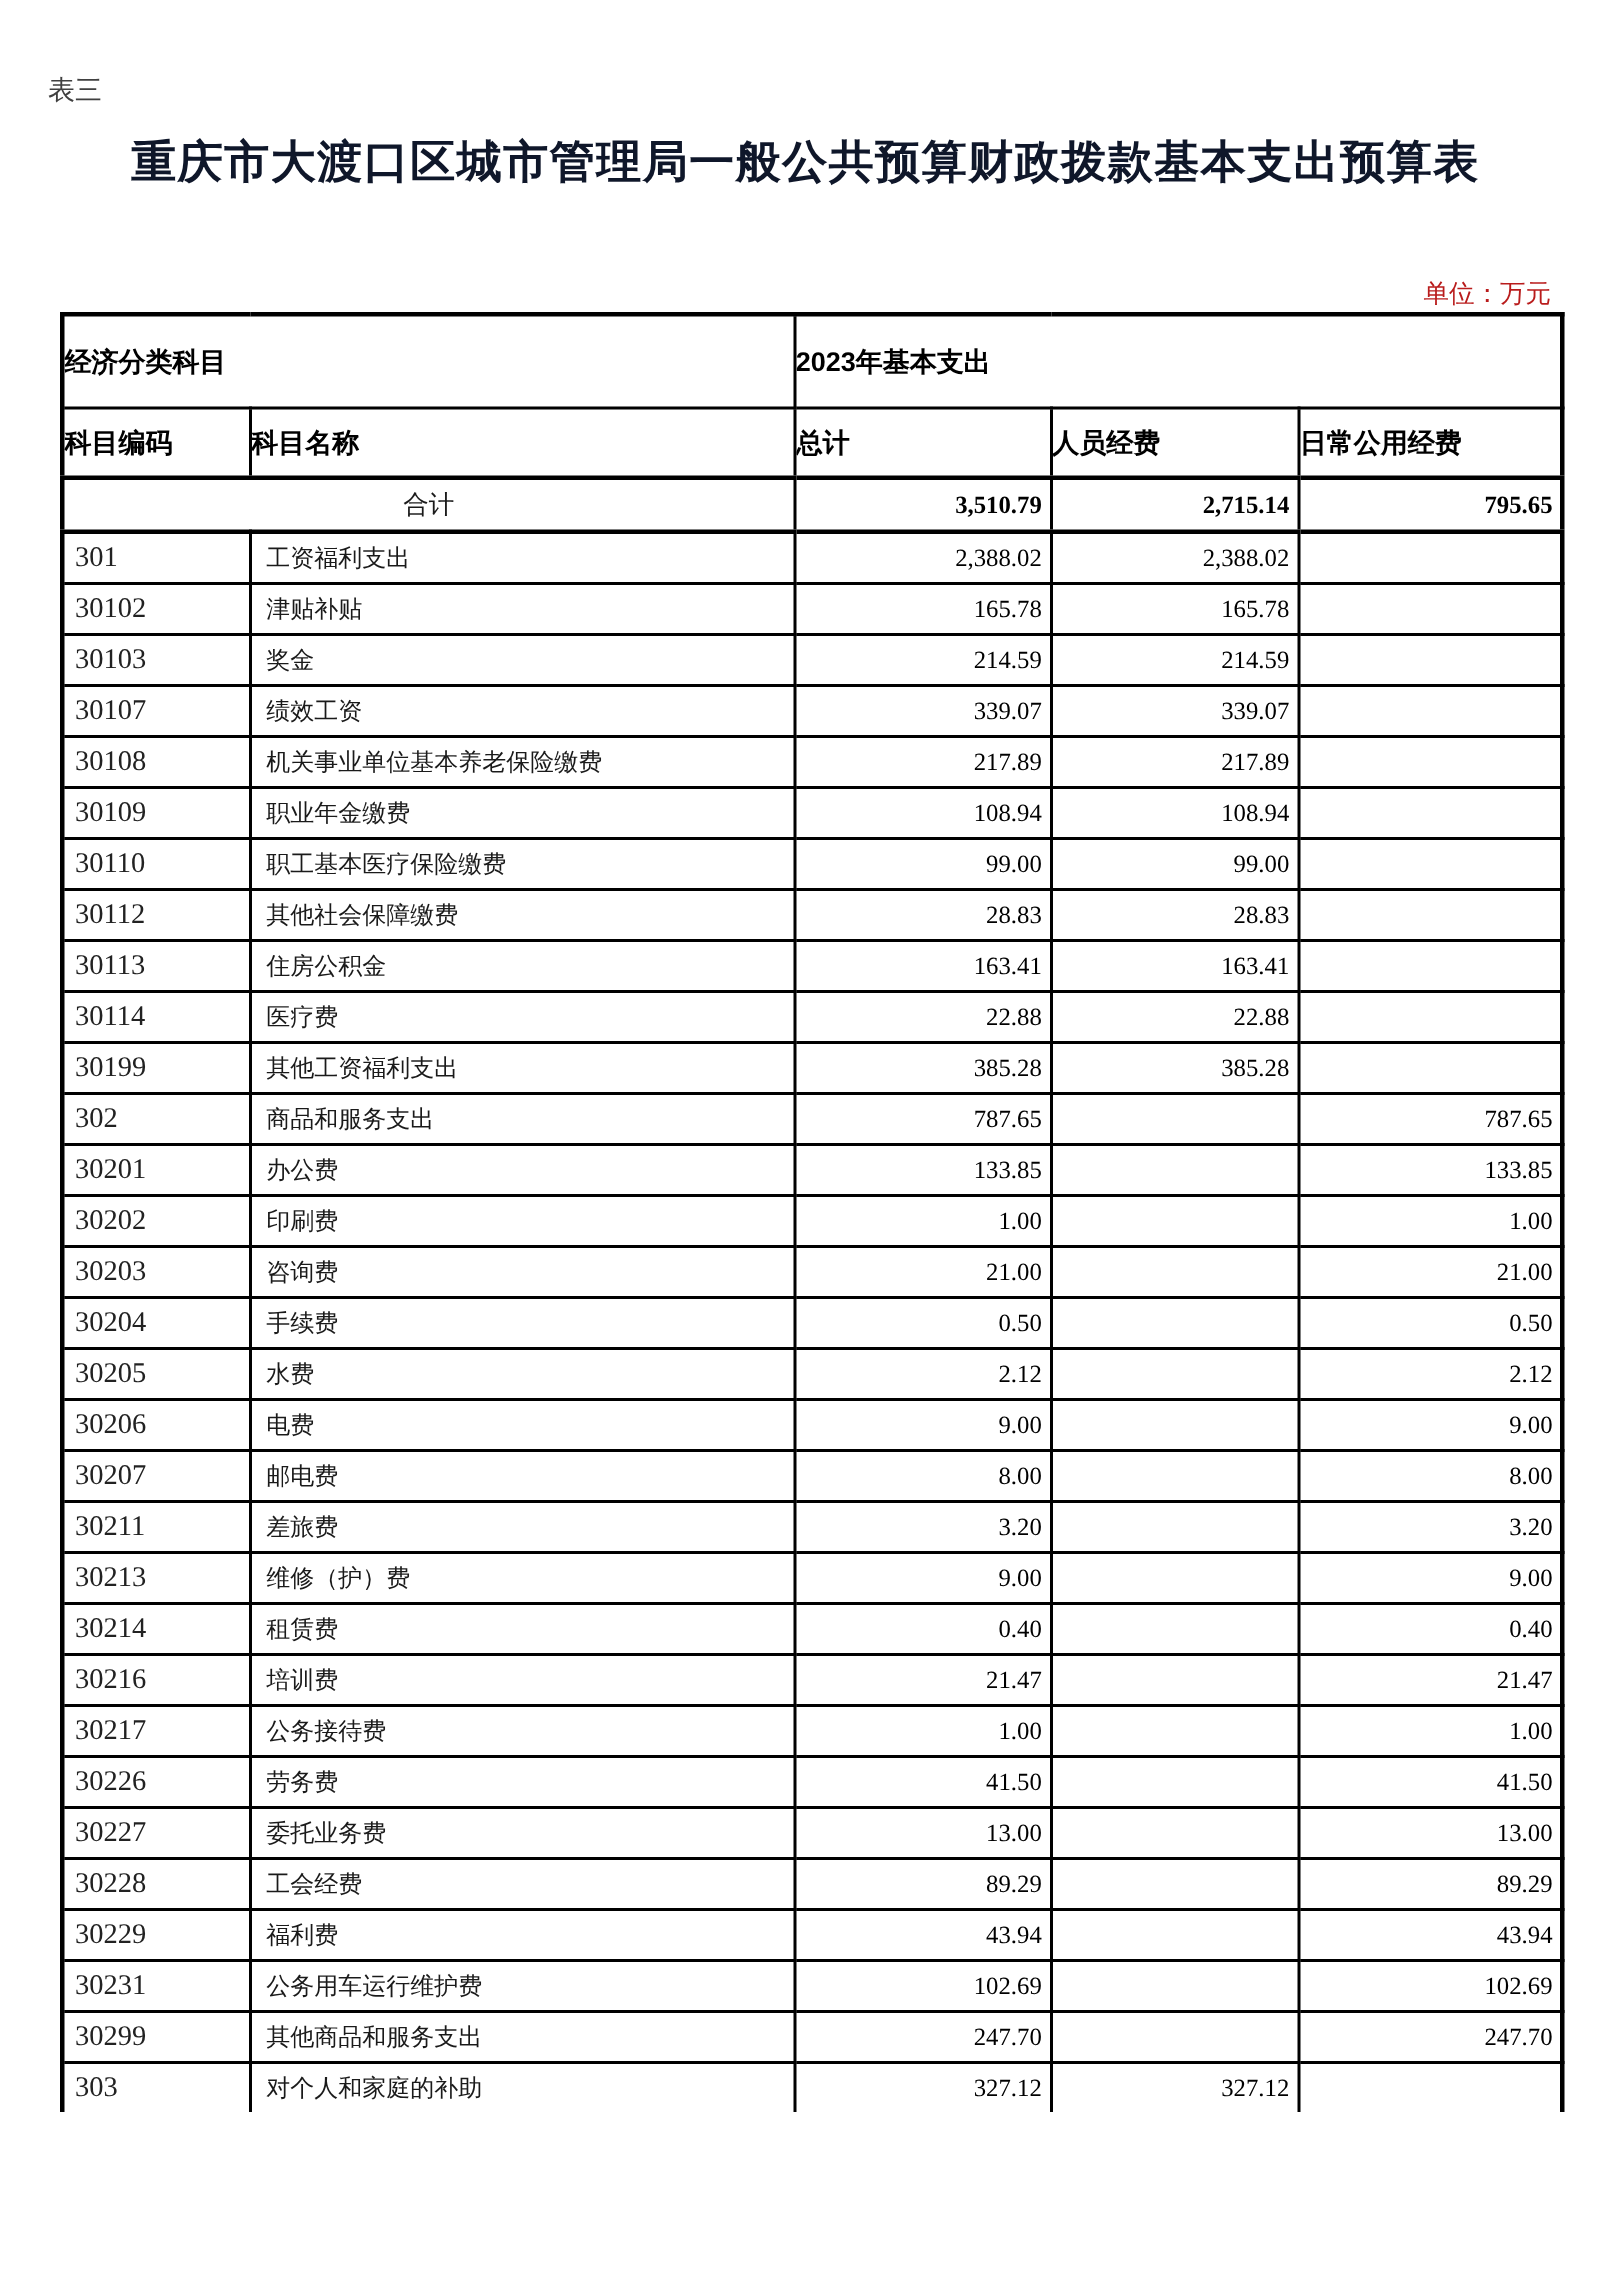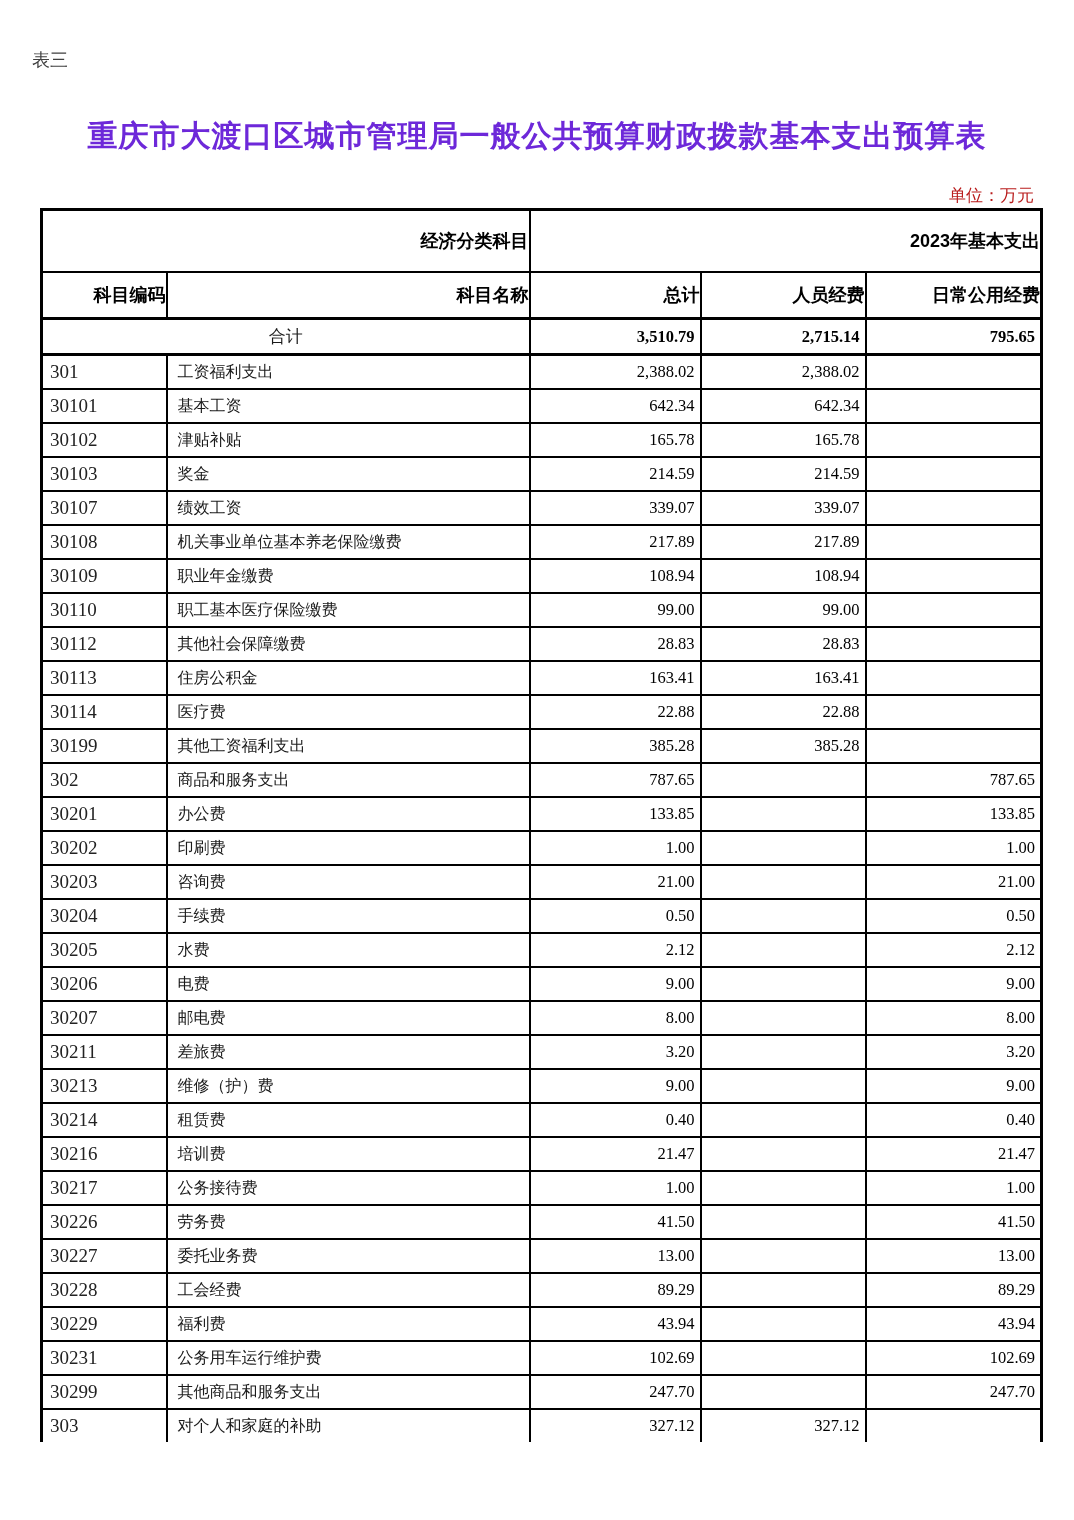--- a/index.html
+++ b/index.html
@@ -25,23 +25,22 @@
   .doc-title {
     position: absolute;
     top: 88px;
     left: 0;
     width: 100%;
     text-align: center;
     font-family: "Liberation Sans", sans-serif;
     font-weight: bold;
     font-size: 30px;
     letter-spacing: 1px;
-    color: #6d28d9;
+    color: #0f172a;
     white-space: nowrap;
-    margin-top: 28px;
   }
   .unit-note {
     position: absolute;
     top: 184px;
     right: 40px;
     font-size: 17px;
     color: #b91c1c;
   }
   table.budget-table {
     position: absolute;
@@ -57,21 +56,21 @@
     border: 2px solid #000;
     padding: 0;
     vertical-align: middle;
     overflow: hidden;
     white-space: nowrap;
   }
   .budget-table thead th {
     font-family: "Liberation Sans", sans-serif;
     font-weight: bold;
     font-size: 18px;
-    text-align: right;
+    text-align: left;
   }
   tr.header-row-1 th { height: 60px; }
   tr.header-row-2 th { height: 44px; border-bottom-width: 3px; }
   tr.total-row td { height: 33px; border-bottom-width: 3px; }
   tbody tr.data-row td { height: 32px; }
   td.c-code {
     font-size: 19px;
     color: #222;
     text-align: left;
     padding-left: 7px;
@@ -134,27 +133,20 @@
       <td class="c-num">795.65</td>
     </tr>
   <tr class="data-row">
     <td class="c-code">301</td>
     <td class="c-name">工资福利支出</td>
     <td class="c-num">2,388.02</td>
     <td class="c-num">2,388.02</td>
     <td class="c-num"></td>
   </tr>
       <tr class="data-row">
-    <td class="c-code">30101</td>
-    <td class="c-name">基本工资</td>
-    <td class="c-num">642.34</td>
-    <td class="c-num">642.34</td>
-    <td class="c-num"></td>
-  </tr>
-      <tr class="data-row">
     <td class="c-code">30102</td>
     <td class="c-name">津贴补贴</td>
     <td class="c-num">165.78</td>
     <td class="c-num">165.78</td>
     <td class="c-num"></td>
   </tr>
       <tr class="data-row">
     <td class="c-code">30103</td>
     <td class="c-name">奖金</td>
     <td class="c-num">214.59</td>

